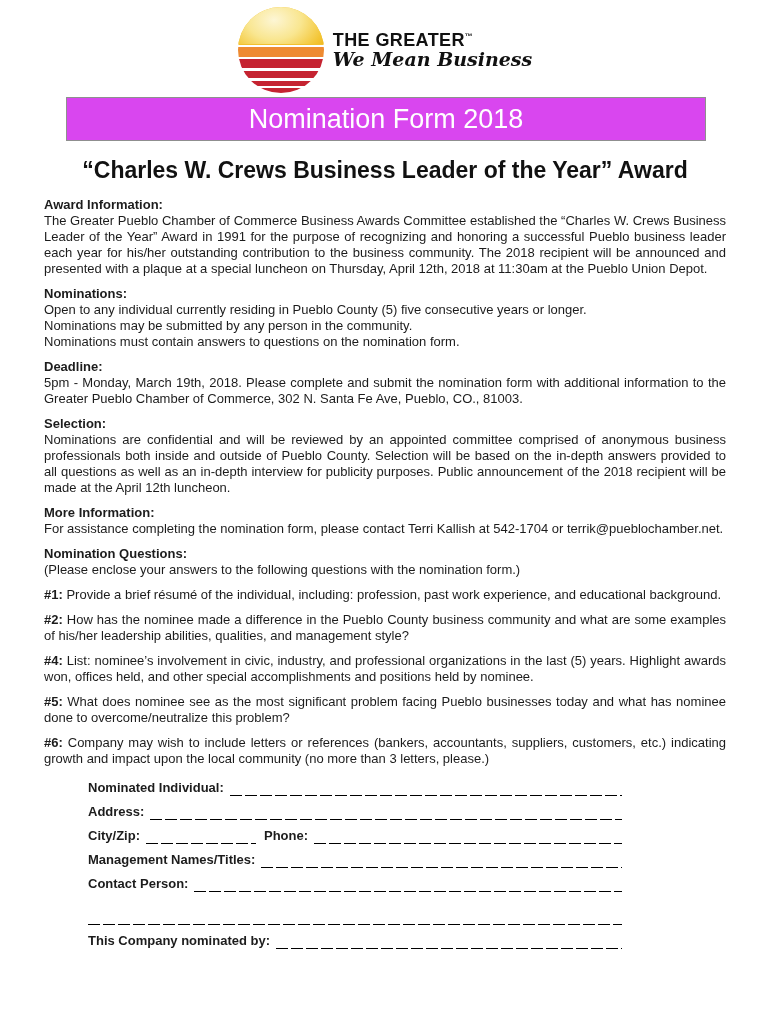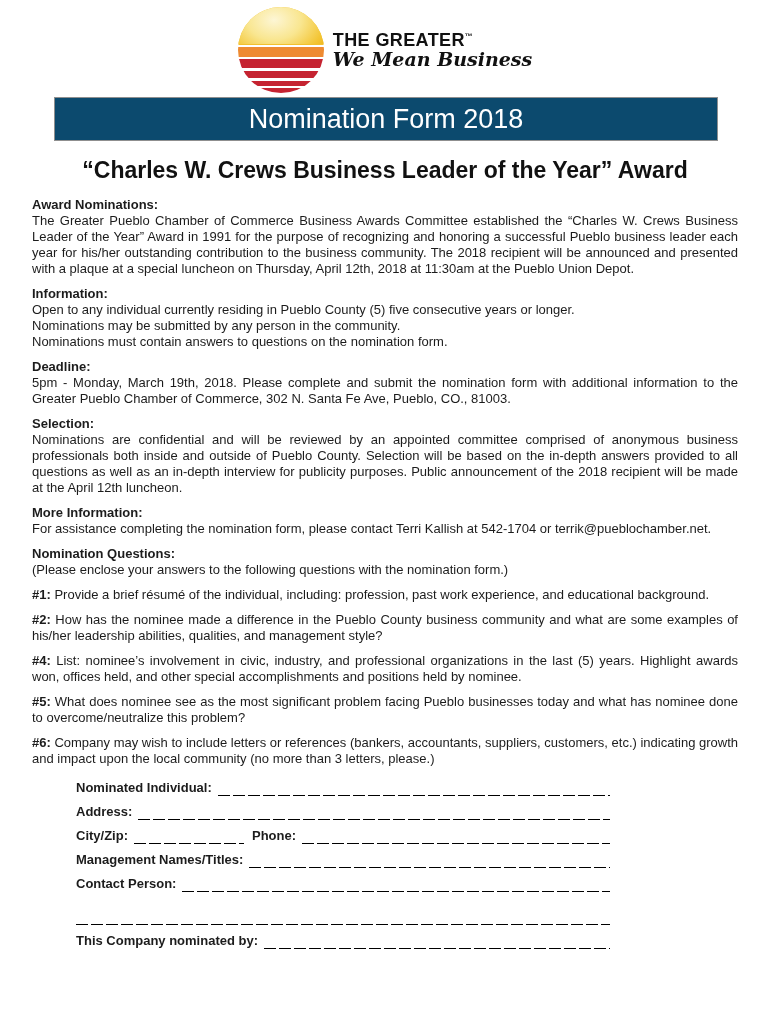--- a/index.html
+++ b/index.html
@@ -4,21 +4,21 @@
 <style>
   * { box-sizing: border-box; }
   html, body { margin: 0; padding: 0; }
   body {
     width: 770px; height: 1024px;
     background: #ffffff;
     font-family: "Liberation Sans", sans-serif;
     color: #1c1c1c;
     overflow: hidden;
   }
-  .page { width: 770px; height: 876px; padding: 0 32px; position: relative; }
+  .page { width: 770px; height: 876px; padding: 0 44px; position: relative; }
 
   
   .header-logo {
     height: 92px; padding-top: 7px;
     display: flex; justify-content: center; align-items: center; gap: 9px;
   }
   .logo-sphere {
     width: 86px; height: 86px; border-radius: 50%;
     position: relative; overflow: hidden; flex: 0 0 86px;
     background: linear-gradient(to bottom,
@@ -47,21 +47,21 @@
     padding: 2px 0 3px 0; border-bottom: 2px solid #111; margin-bottom: 3px;
   }
   .logo-tagline {
     font-family: "DejaVu Serif", serif; font-style: italic; font-weight: bold;
     font-size: 19px; color: #111; padding-top: 1px;
   }
 
   
   .banner {
     margin: 5px 20px 0 22px; height: 44px;
-    background: #0c4a6e; border: 1px solid #8f8f8f;
+    background: #d946ef; border: 1px solid #8f8f8f;
     color: #fff; text-align: center;
     font-size: 27px; line-height: 42px; font-weight: normal;
   }
 
   
   .award-title {
     margin-top: 15px; text-align: center;
     font-size: 23px; font-weight: bold; line-height: 28px; color: #111;
   }
 
@@ -102,26 +102,26 @@
     </div>
   </div>
 
   <div class="banner">Nomination Form 2018</div>
 
   <div class="award-title">“Charles W. Crews Business Leader of the Year” Award</div>
 
   <div class="content">
 
     <div class="block">
-      <div class="sec-head">Award Nominations:</div>
+      <div class="sec-head">Award Information:</div>
       <div class="sec-body">The Greater Pueblo Chamber of Commerce Business Awards Committee established the “Charles W. Crews Business Leader of the Year” Award in 1991 for the purpose of recognizing and honoring a successful Pueblo business leader each year for his/her outstanding contribution to the business community. The 2018 recipient will be announced and presented with a plaque at a special luncheon on Thursday, April 12th, 2018 at 11:30am at the Pueblo Union Depot.</div>
     </div>
 
     <div class="block">
-      <div class="sec-head">Information:</div>
+      <div class="sec-head">Nominations:</div>
       <div class="sec-line">Open to any individual currently residing in Pueblo County (5) five consecutive years or longer.</div>
       <div class="sec-line">Nominations may be submitted by any person in the community.</div>
       <div class="sec-line">Nominations must contain answers to questions on the nomination form.</div>
     </div>
 
     <div class="block">
       <div class="sec-head">Deadline:</div>
       <div class="sec-body">5pm - Monday, March 19th, 2018. Please complete and submit the nomination form with additional information to the Greater Pueblo Chamber of Commerce, 302 N. Santa Fe Ave, Pueblo, CO., 81003.</div>
     </div>
 

